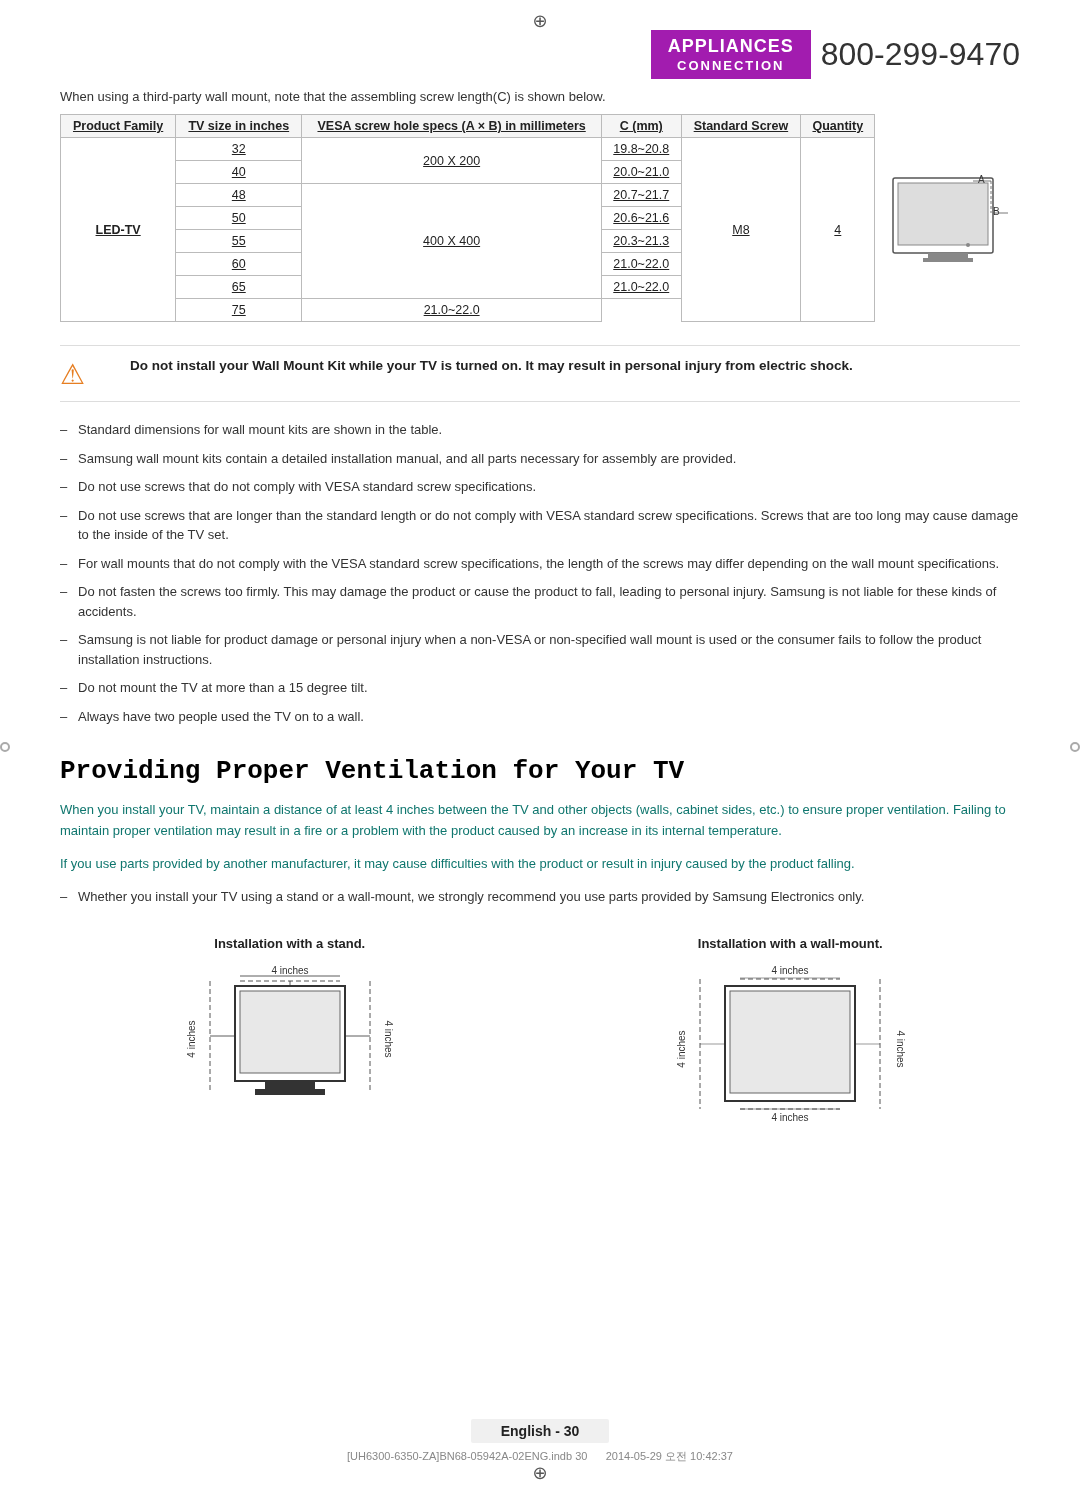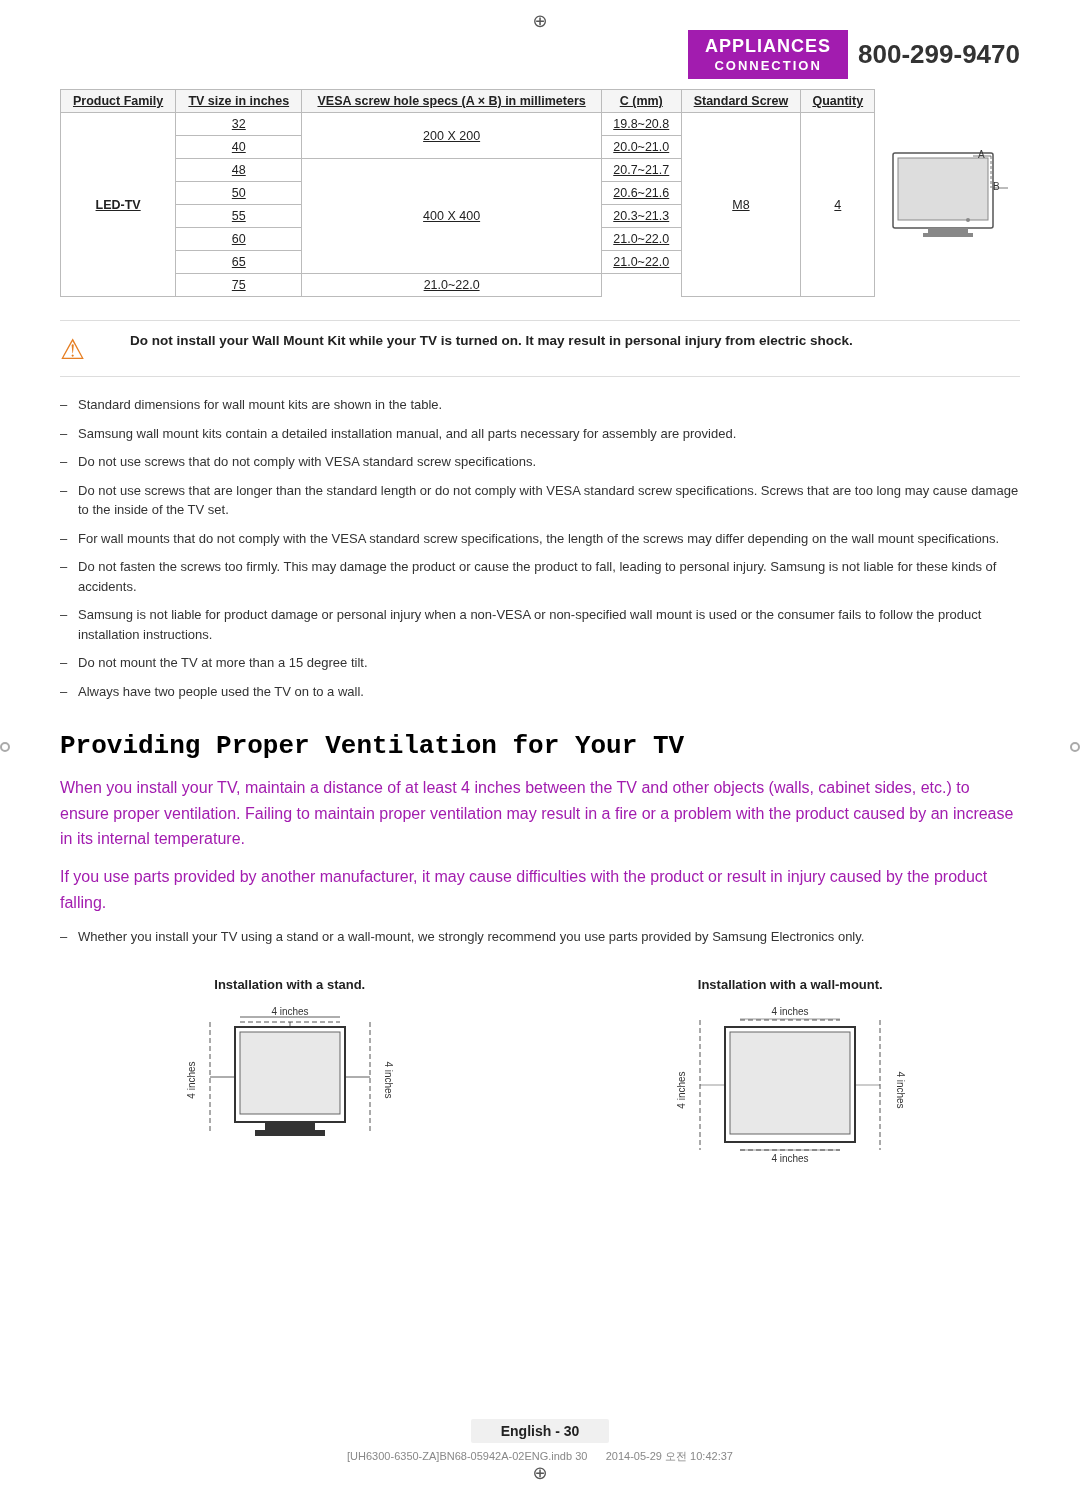--- a/index.html
+++ b/index.html
@@ -45,22 +45,22 @@
       font-weight: 900;
       letter-spacing: 1px;
     }
 
     .logo-box .brand-bottom {
       font-size: 13px;
       letter-spacing: 2px;
     }
 
     .phone-number {
-      font-size: 26px;
-      font-weight: bold;
+      font-size: 32px;
+      font-weight: normal;
       color: #333;
       margin-left: 10px;
       align-self: center;
     }
 
     
     .intro-text {
       font-size: 13px;
       margin-bottom: 10px;
       color: #333;
@@ -149,24 +149,24 @@
     .section-title {
       font-family: 'Courier New', monospace;
       font-size: 26px;
       font-weight: bold;
       color: #000;
       margin-bottom: 14px;
     }
 
     
     .body-para {
-      font-size: 16px;
+      font-size: 13px;
       line-height: 1.6;
       margin-bottom: 12px;
-      color: #a21caf;
+      color: #0f766e;
     }
 
     
     .install-diagrams {
       display: flex;
       justify-content: space-around;
       align-items: flex-start;
       margin-top: 20px;
       gap: 41px;
     }
@@ -268,20 +268,21 @@
   <div class="header">
     <div style="display:flex; align-items:center;">
       <div class="logo-box">
         <div class="brand-top">APPLIANCES</div>
         <div class="brand-bottom">CONNECTION</div>
       </div>
       <div class="phone-number">800-299-9470</div>
     </div>
   </div>
 
+  <p class="intro-text">When using a third-party wall mount, note that the assembling screw length(C) is shown below.</p>
 
   <table class="vesa-table">
     <thead>
       <tr>
         <th>Product Family</th>
         <th>TV size in inches</th>
         <th>VESA screw hole specs (A × B) in millimeters</th>
         <th>C (mm)</th>
         <th>Standard Screw</th>
         <th>Quantity</th>

